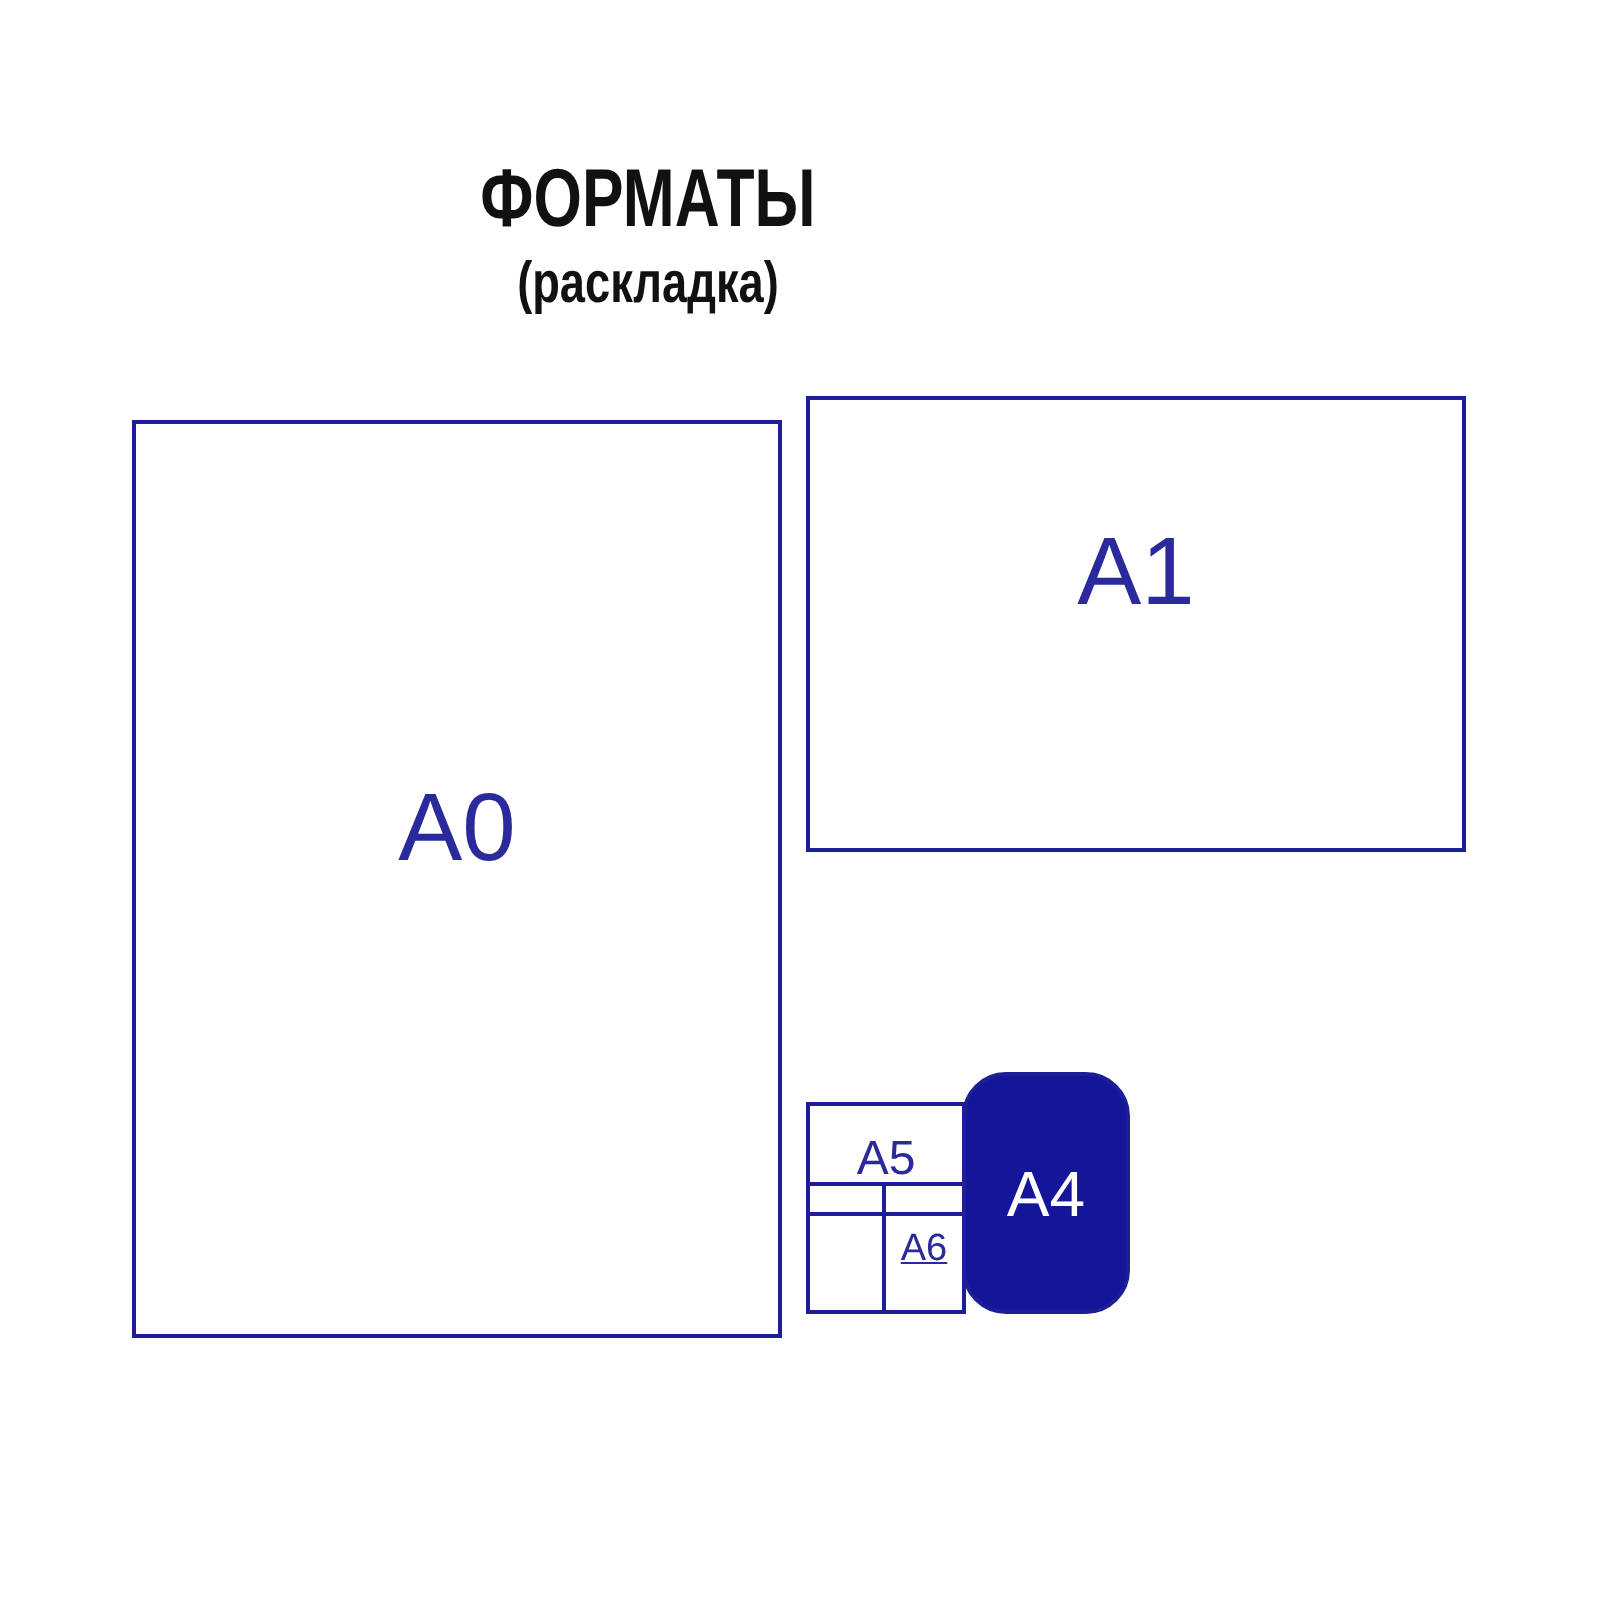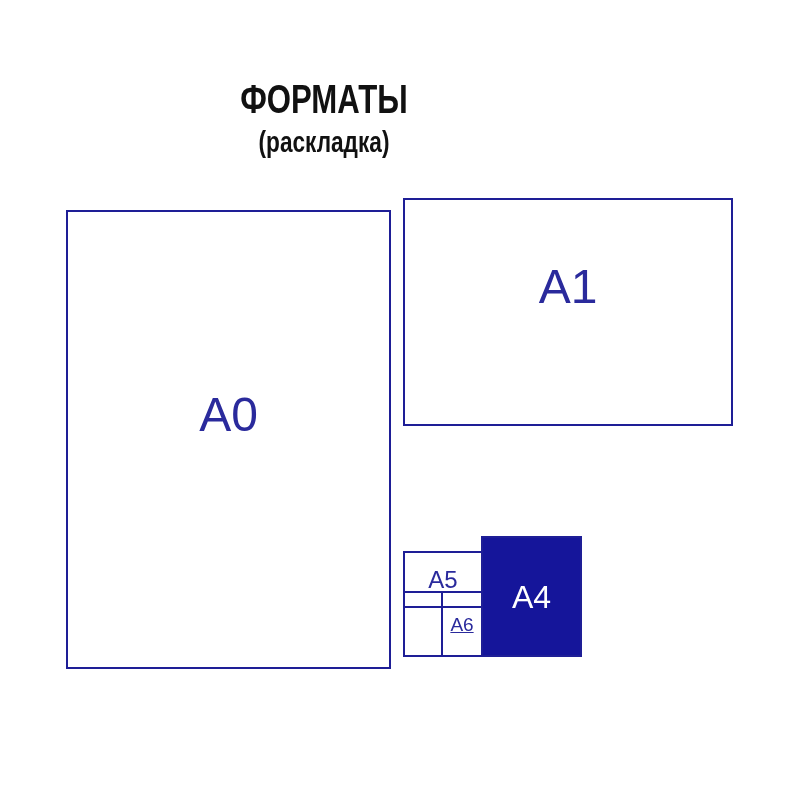--- a/index.html
+++ b/index.html
@@ -44,21 +44,21 @@
 
   .a3{left:403px; top:424px; width:162px; height:114px;}
   .a3 .lbl{font-size:32px;}
 
   .a2{left:563px; top:424px; width:170px; height:233px;}
   .a2 .lbl{font-size:48px;}
 
   .a5{left:403px; top:536px; width:80px; height:57px;margin-top:15px;}
   .a5 .lbl{font-size:24px;}
 
-  .a4{left:481px; top:536px; width:101px; height:121px; background:var(--a4-fill); color:var(--a4-label);}
+  .a4{left:481px; top:536px; width:84px; height:121px; background:var(--a4-fill); color:var(--a4-label);border-radius:22px;}
   .a4 .lbl{font-size:32px;}
 
   .a7{left:403px; top:591px; width:40px; height:66px;}
 
   .a6{left:441px; top:591px; width:42px; height:66px;}
   .a6 .lbl{font-size:19px;text-decoration:underline;}
 </style>
 </head>
 <body>
 

